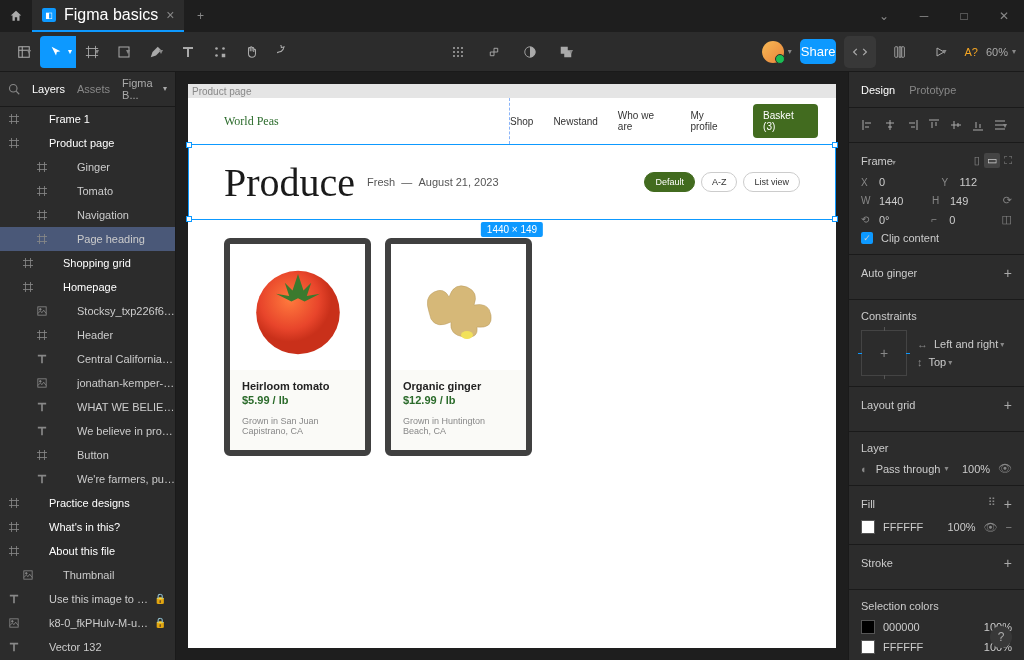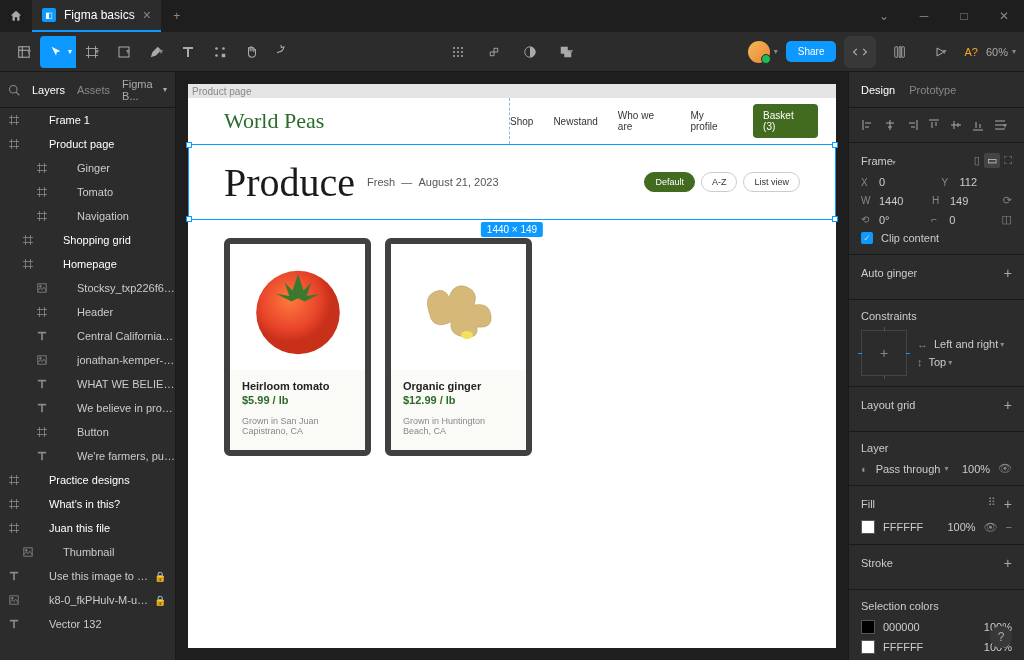--- a/index.html
+++ b/index.html
@@ -3,37 +3,37 @@
 <meta charset="utf-8">
 <style>
 * { margin: 0; padding: 0; box-sizing: border-box; }
 body { font-family: -apple-system, BlinkMacSystemFont, "Segoe UI", sans-serif; background: #2c2c2c; color: #fff; width: 1024px; height: 660px; overflow: hidden; font-size: 12px; }
 
 
 .titlebar { height: 32px; background: #1e1e1e; display: flex; align-items: center; }
 .home-btn { width: 32px; height: 32px; display: flex; align-items: center; justify-content: center; color: #aaa; }
 .tab { display: flex; align-items: center; gap: 8px; padding: 0 10px; height: 32px; background: #2c2c2c; border-bottom: 2px solid #0d99ff; }
 .tab-icon { width: 14px; height: 14px; background: #0d99ff; border-radius: 2px; display: flex; align-items: center; justify-content: center; font-size: 8px; }
-.tab-name { font-size: 12px; color: #fff; }
+.tab-name { font-size: 16px; color: #fff; }
 .tab-close { color: #888; font-size: 14px; }
 .tab-add { width: 32px; display: flex; align-items: center; justify-content: center; color: #888; }
 .window-controls { margin-left: auto; display: flex; }
 .window-controls > div { width: 40px; height: 32px; display: flex; align-items: center; justify-content: center; color: #888; }
 
 
 .toolbar { height: 40px; background: #2c2c2c; display: flex; align-items: center; border-bottom: 1px solid #1a1a1a; padding: 0 8px; }
 .tool-group { display: flex; align-items: center; }
 .tool-btn { width: 32px; height: 32px; display: flex; align-items: center; justify-content: center; color: #aaa; border-radius: 4px; cursor: pointer; }
 .tool-btn.active { background: #0d99ff; color: #fff; }
 .tool-chev { font-size: 8px; color: #888; margin-left: -4px; }
 .toolbar-center { position: absolute; left: 50%; transform: translateX(-50%); display: flex; gap: 4px; }
 .toolbar-right { margin-left: auto; display: flex; align-items: center; gap: 8px; }
 .avatar { width: 22px; height: 22px; border-radius: 50%; background: linear-gradient(135deg,#f7b955,#e8833a); position: relative; }
 .avatar::after { content:''; position:absolute; bottom:-1px; right:-1px; width:8px; height:8px; background:#1abc54; border-radius:50%; border:1px solid #2c2c2c; }
-.share-btn { background: #0d99ff; color: #fff; padding: 5px 12px; border-radius: 5px; border: none; font-size: 10px; cursor:pointer; }
+.share-btn { background: #0d99ff; color: #fff; padding: 5px 1px; border-radius: 5px; border: none; font-size: 13px; cursor:pointer; }
 .zoom { color: #aaa; font-size: 11px; }
 
 
 .main { display: flex; height: calc(100% - 72px); }
 .left-panel { width: 176px; background: #2c2c2c; border-right: 1px solid #1a1a1a; display: flex; flex-direction: column; overflow: hidden; }
 .panel-tabs { display: flex; align-items: center; height: 36px; padding: 0 8px; gap: 12px; border-bottom: 1px solid #1a1a1a; }
 .panel-tab { font-size: 11px; color: #888; cursor:pointer; }
 .panel-tab.active { color: #fff; font-weight: 500; }
 .search-icon { color:#888; }
 .page-sel { margin-left:auto; font-size:11px; color:#aaa; display:flex; align-items:center; gap:4px; }
@@ -44,21 +44,21 @@
 .layer.bold { color: #fff; font-weight: 500; }
 .layer .li { width: 11px; height: 11px; display: inline-flex; align-items: center; justify-content: center; color: #888; flex-shrink: 0; }
 .layer .txt { overflow: hidden; text-overflow: ellipsis; margin-left: 24px; }
 .lock { margin-left: auto; margin-right: 8px; color: #888; font-size: 10px; }
 
 .canvas-area { flex: 1; background: #1e1e1e; position: relative; overflow: hidden; }
 .canvas-inner { position: absolute; inset: 12px; background: #e5e5e5; }
 .frame-label { position: absolute; top: 2px; left: 4px; font-size: 10px; color: #888; }
 .product-frame { position: absolute; top: 14px; left: 0; right: 0; bottom: 0; background: #fff; }
 .pf-header-row { display:flex; align-items:center; height:46px; }
-.brand { font-family: Georgia, serif; font-size: 22px; color: #2b6b2b; }
+.brand { font-family: Georgia, serif; font-size: 12px; color: #2b6b2b; }
 .nav { margin-left: auto; display: flex; align-items: center; gap: 20px; padding-right: 18px; }
 .nav a { font-size: 10px; color: #333; text-decoration: none; }
 .basket { background: #426b1f; color: #fff; padding: 6px 10px; border-radius: 4px; font-size: 10px; }
 
 .sel-outline { position: absolute; top: 46px; left: 0; right: 0; height: 76px; border: 1px solid #0d99ff; }
 .sel-handle { position:absolute; width:6px; height:6px; background:#fff; border:1px solid #0d99ff; }
 .sel-dim { position:absolute; bottom:-18px; left:50%; transform:translateX(-50%); background:#0d99ff; color:#fff; font-size:10px; padding:2px 6px; border-radius:2px; }
 
 .heading-row { position: absolute; top: 46px; left: 0; right: 0; height: 76px; display: flex; align-items: center; padding: 0 36px; }
 .produce { font-family: Georgia, serif; font-size: 40px; color: #1a1a1a; }
@@ -310,20 +310,31 @@
           <span class="li">
             <svg width="10" height="10" viewBox="0 0 12 12" stroke="currentColor" fill="none">
               <line x1="3" y1="0" x2="3" y2="12"></line>
               <line x1="9" y1="0" x2="9" y2="12"></line>
               <line x1="0" y1="3" x2="12" y2="3"></line>
               <line x1="0" y1="9" x2="12" y2="9"></line>
             </svg>
           </span>
           <span class="txt">Navigation</span>
         </div>
+        <div class="layer selected" style="padding-left: 36px;">
+          <span class="li">
+            <svg width="10" height="10" viewBox="0 0 12 12" stroke="currentColor" fill="none">
+              <line x1="3" y1="0" x2="3" y2="12"></line>
+              <line x1="9" y1="0" x2="9" y2="12"></line>
+              <line x1="0" y1="3" x2="12" y2="3"></line>
+              <line x1="0" y1="9" x2="12" y2="9"></line>
+            </svg>
+          </span>
+          <span class="txt">Page heading</span>
+        </div>
         <div class="layer bold" style="padding-left: 22px;">
           <span class="li">
             <svg width="10" height="10" viewBox="0 0 12 12" stroke="currentColor" fill="none">
               <line x1="3" y1="0" x2="3" y2="12"></line>
               <line x1="9" y1="0" x2="9" y2="12"></line>
               <line x1="0" y1="3" x2="12" y2="3"></line>
               <line x1="0" y1="9" x2="12" y2="9"></line>
             </svg>
           </span>
           <span class="txt">Shopping grid</span>
@@ -437,21 +448,21 @@
         </div>
         <div class="layer bold" style="padding-left: 8px;">
           <span class="li">
             <svg width="10" height="10" viewBox="0 0 12 12" stroke="currentColor" fill="none">
               <line x1="3" y1="0" x2="3" y2="12"></line>
               <line x1="9" y1="0" x2="9" y2="12"></line>
               <line x1="0" y1="3" x2="12" y2="3"></line>
               <line x1="0" y1="9" x2="12" y2="9"></line>
             </svg>
           </span>
-          <span class="txt">Juan this file</span>
+          <span class="txt">About this file</span>
         </div>
         <div class="layer" style="padding-left: 22px;">
           <span class="li">
             <svg width="10" height="10" viewBox="0 0 12 12" stroke="currentColor" fill="none">
               <rect x="1" y="1" width="10" height="10"></rect>
               <circle cx="4" cy="4" r="1" fill="currentColor"></circle>
               <path d="M1 9l3-3 2 2 2-3 3 4"></path>
             </svg>
           </span>
           <span class="txt">Thumbnail</span>

